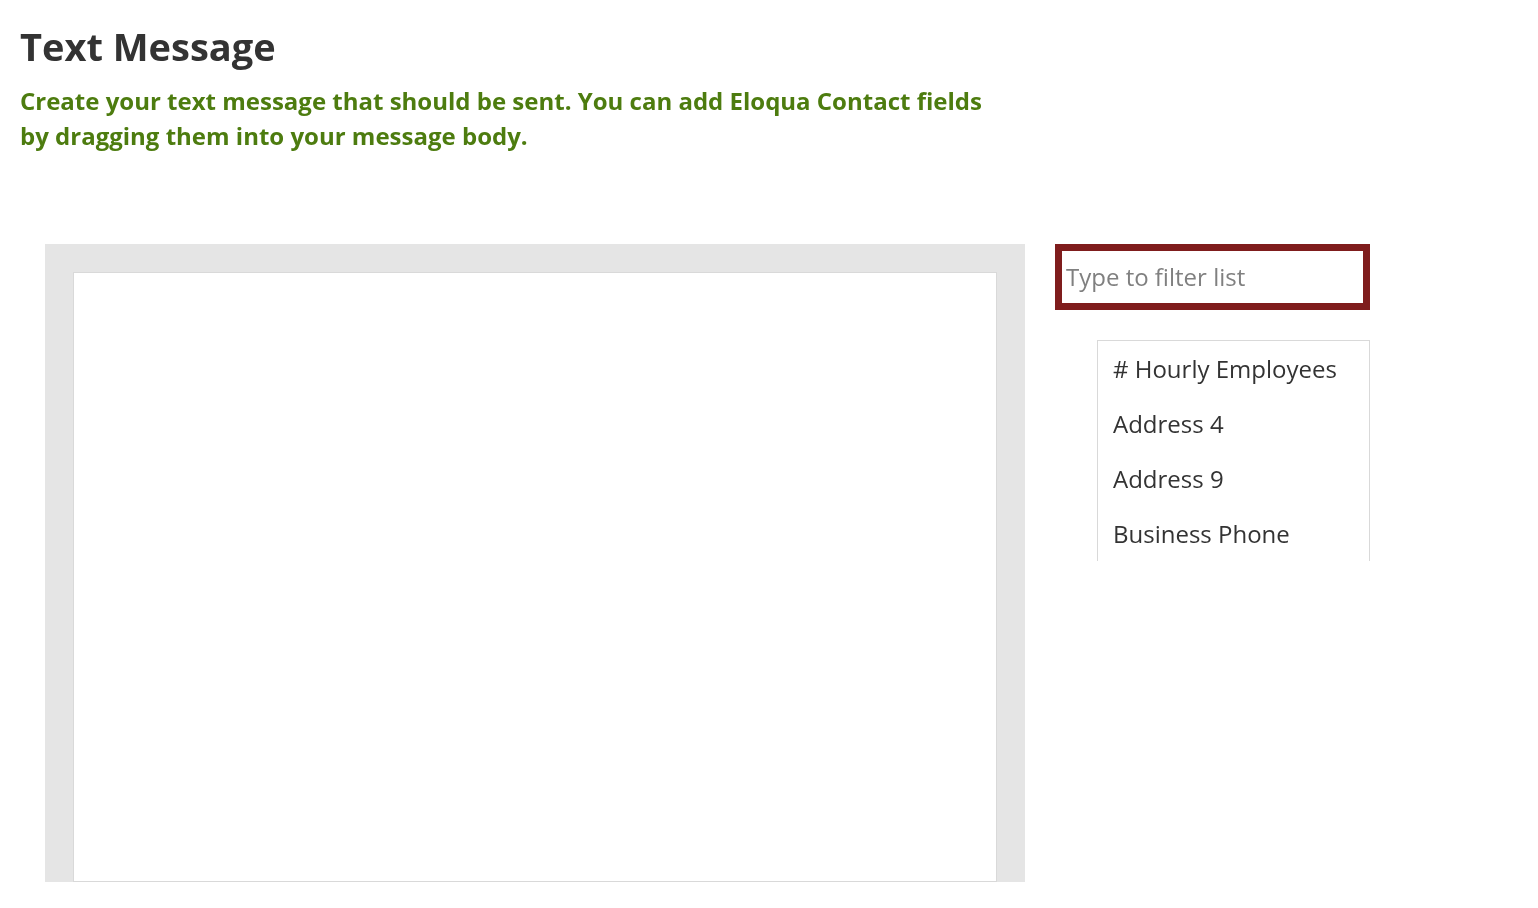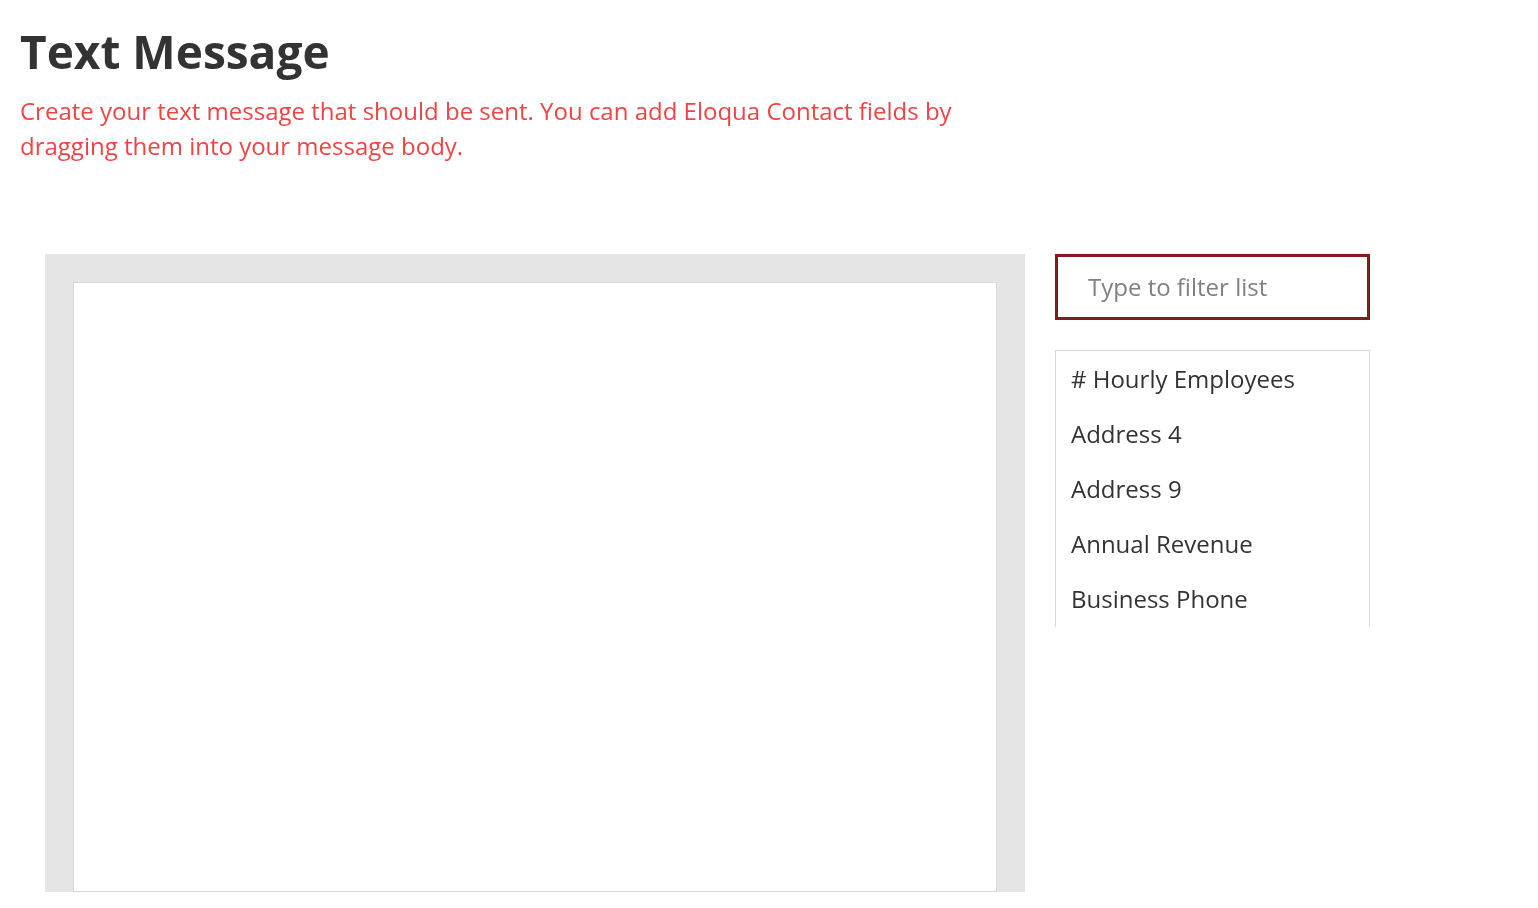--- a/index.html
+++ b/index.html
@@ -8,29 +8,29 @@
       padding: 0;
     }
     body {
       font-family: "Open Sans", "Helvetica Neue", Helvetica, Arial, sans-serif;
       background: #ffffff;
       color: #333333;
       padding: 20px;
       width: 1538px;
     }
     .page-title {
-      font-size: 46px;
+      font-size: 38px;
       font-weight: 700;
       color: #333333;
       margin-bottom: 12px;
     }
     .page-description {
       font-size: 24px;
-      font-weight: 400;
-      color: #ef4444;
+      font-weight: 700;
+      color: #4d7c0f;
       line-height: 1.45;
       max-width: 970px;
       margin-top: 12px;
     }
     .content-area {
       display: flex;
       margin-top: 90px;
       gap: 30px;
       align-items: flex-start;
     }
@@ -53,37 +53,38 @@
       display: block;
     }
     .sidebar {
       flex: 0 0 315px;
       display: flex;
       flex-direction: column;
     }
     .filter-input {
       width: 100%;
       height: 66px;
-      border: 3px solid #7f1d1d;
+      border: 7px solid #7f1d1d;
       font-size: 24px;
       font-family: inherit;
-      padding: 0 30px;
+      padding: 0 4px;
       color: #333;
       outline: none;
     }
     .filter-input::placeholder {
       color: #808080;
     }
     .field-list {
       margin-top: 30px;
       border: 1px solid #d9d9d9;
       border-bottom: none;
       list-style: none;
       overflow: hidden;
       max-height: 520px;
+      margin-left: 42px;
     }
     .field-list li {
       font-size: 24px;
       color: #333333;
       padding: 12px 15px;
       cursor: move;
       line-height: 1.3;
     }
   </style>
 </head>
@@ -95,17 +96,16 @@
 <div class="content-area">
   <div class="editor-wrapper">
     <textarea class="editor-textarea" style=""></textarea>
   </div>
   <div class="sidebar">
     <input type="text" class="filter-input" placeholder="Type to filter list" style="">
     <ul class="field-list">
       <li># Hourly Employees</li>
       <li>Address 4</li>
       <li>Address 9</li>
-      <li>Annual Revenue</li>
       <li>Business Phone</li>
     </ul>
   </div>
 </div>
 
 </body></html>

